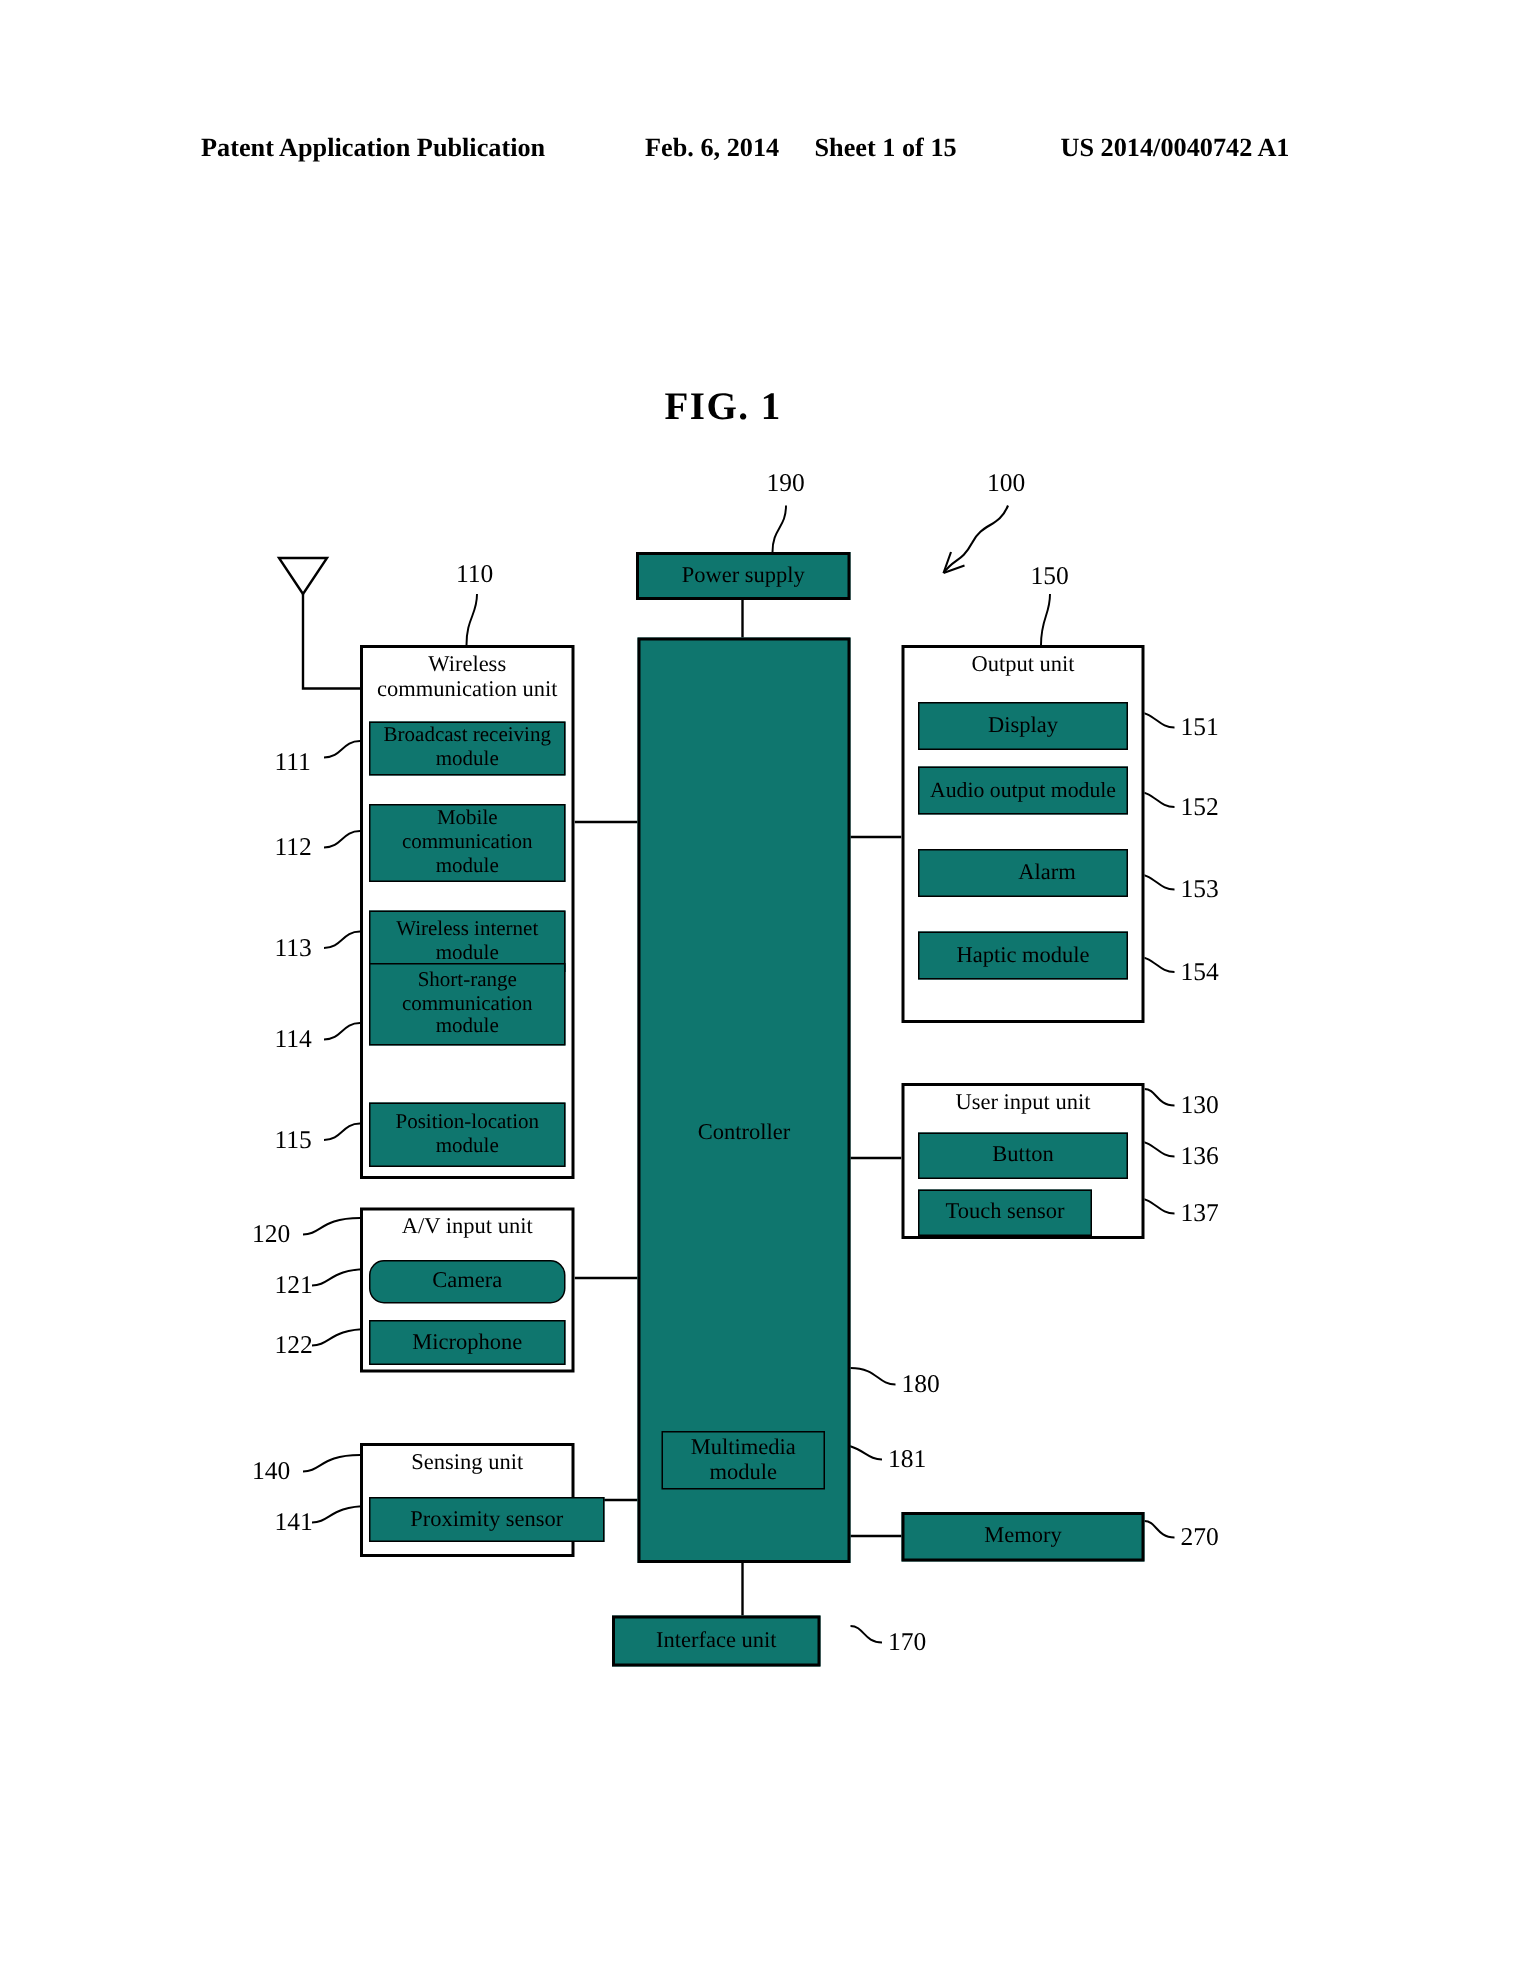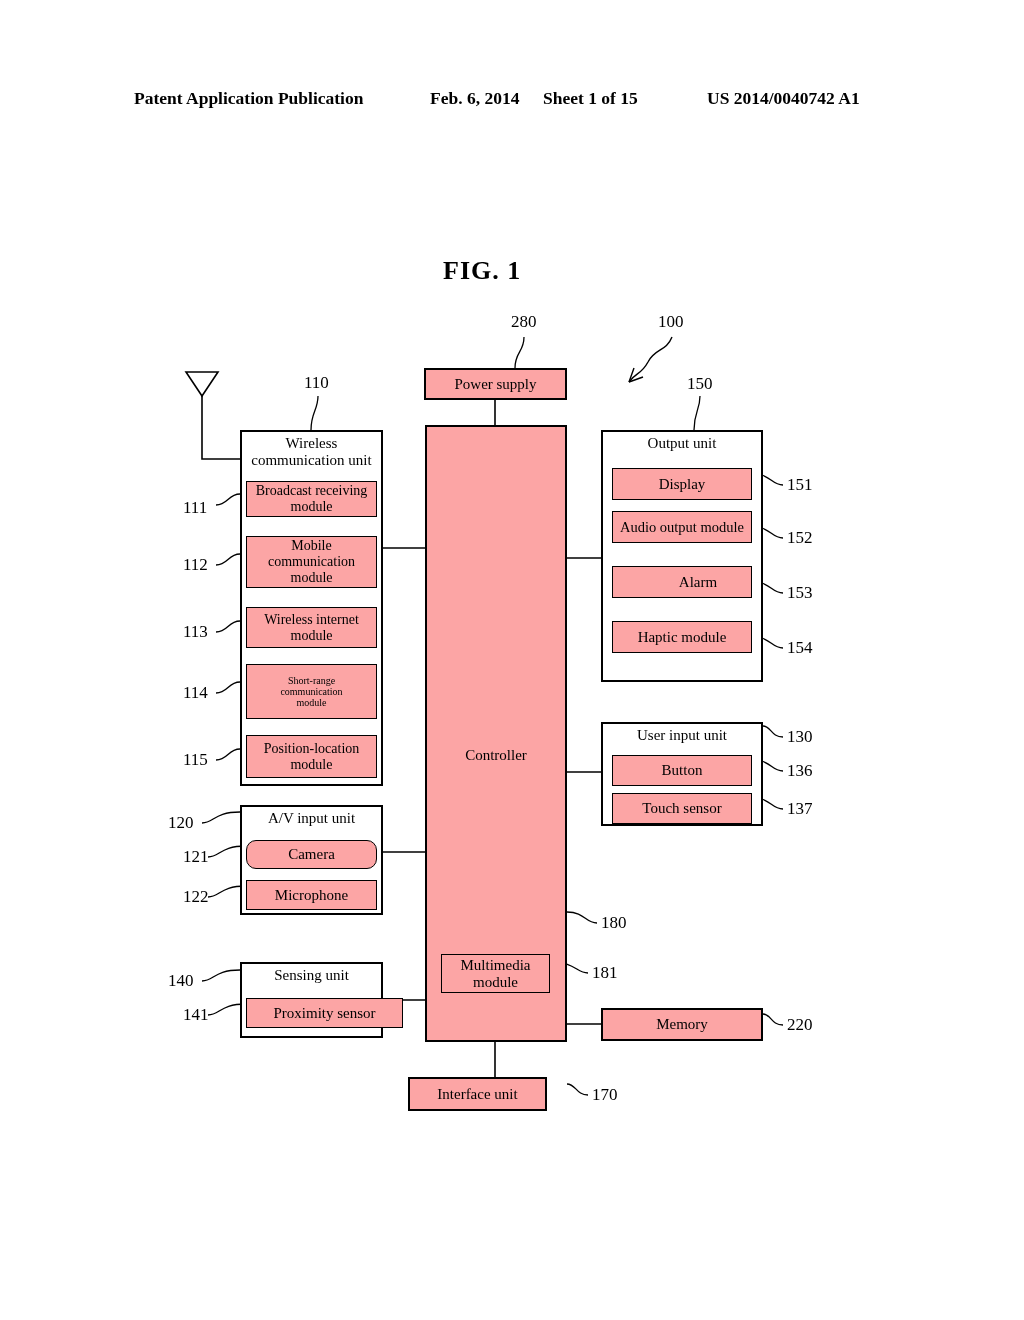--- a/index.html
+++ b/index.html
@@ -26,21 +26,21 @@
     font-family:"Liberation Serif",serif;font-weight:bold;font-size:26px;
     letter-spacing:1px;
   }
 
   .canvas{position:absolute;left:0;top:0;width:1024px;height:1320px;}
   .canvas svg{position:absolute;left:0;top:0;}
 
   
   .box{
     position:absolute;box-sizing:border-box;
-    border:1.6px solid #000;background:#fca5a5;
+    border:1.6px solid #000;background:#0f766e;
     display:flex;align-items:center;justify-content:center;
     text-align:center;line-height:1.12;
     font-family:"Liberation Serif",serif;font-size:15px;
   }
   .box.outer{border-width:2.1px;}
   .box.inner{border-width:1.5px;}
   .box .lbl{display:block;padding:0 2px;}
 
   
   .unit{
@@ -129,21 +129,21 @@
     <path d="M597 923 C585 923 585 912 567 912" stroke-width="1.3"></path>
 
     <path d="M588 973 C576 973 576 962 550 962" stroke-width="1.3"></path>
   </g>
 </svg>
 </div>
 
 <div class="box outer" style="left:424px;top:368px;width:143px;height:32px;">
   <span class="lbl">Power supply</span>
 </div>
-<div class="ref" style="left:511px;top:312px;">280</div>
+<div class="ref" style="left:511px;top:312px;">190</div>
 
 <div class="ref" style="left:658px;top:312px;">100</div>
 
 <div class="box outer" style="left:425px;top:425px;width:142px;height:617px;align-items:flex-start;justify-content:center;">
   <span class="lbl" style="margin-top:320px;font-size:15px;">Controller</span>
 </div>
 <div class="ref" style="left:601px;top:913px;">180</div>
 
 <div class="box inner" style="left:441px;top:954px;width:109px;height:39px;">
   <span class="lbl">
@@ -154,21 +154,21 @@
 <div class="ref" style="left:592px;top:963px;">181</div>
 
 <div class="box outer" style="left:408px;top:1077px;width:139px;height:34px;">
   <span class="lbl">Interface unit</span>
 </div>
 <div class="ref" style="left:592px;top:1085px;">170</div>
 
 <div class="box outer" style="left:601px;top:1008px;width:162px;height:33px;">
   <span class="lbl">Memory</span>
 </div>
-<div class="ref" style="left:787px;top:1015px;">220</div>
+<div class="ref" style="left:787px;top:1015px;">270</div>
 
 <div class="unit" style="left:240px;top:430px;width:143px;height:356px;">
   <div class="unit-title">
     <span>Wireless</span><br>
     <span>communication unit</span>
   </div>
 </div>
 <div class="ref" style="left:304px;top:373px;">110</div>
 
 <div class="box inner" style="left:246px;top:481px;width:131px;height:36px;font-size:14px;">
@@ -189,21 +189,21 @@
 <div class="ref" style="left:183px;top:555px;">112</div>
 
 <div class="box inner" style="left:246px;top:607px;width:131px;height:41px;font-size:14px;">
   <span class="lbl">
     <span>Wireless internet</span><br>
     <span>module</span>
   </span>
 </div>
 <div class="ref" style="left:183px;top:622px;">113</div>
 
-<div class="box inner" style="left:246px;top:664px;width:131px;height:55px;font-size:10px;">
+<div class="box inner" style="left:246px;top:642px;width:131px;height:55px;font-size:14px;">
   <span class="lbl">
     <span>Short-range</span><br>
     <span>communication</span><br>
     <span>module</span>
   </span>
 </div>
 <div class="ref" style="left:183px;top:683px;">114</div>
 
 <div class="box inner" style="left:246px;top:735px;width:131px;height:43px;font-size:14px;">
   <span class="lbl">
@@ -266,16 +266,16 @@
 <div class="unit" style="left:601px;top:722px;width:162px;height:104px;">
   <div class="unit-title">User input unit</div>
 </div>
 <div class="ref" style="left:787px;top:727px;">130</div>
 
 <div class="box inner" style="left:612px;top:755px;width:140px;height:31px;">
   <span class="lbl">Button</span>
 </div>
 <div class="ref" style="left:787px;top:761px;">136</div>
 
-<div class="box inner" style="left:612px;top:793px;width:140px;height:31px;">
+<div class="box inner" style="left:612px;top:793px;width:116px;height:31px;">
   <span class="lbl">Touch sensor</span>
 </div>
 <div class="ref" style="left:787px;top:799px;">137</div>
 
 </body></html>

